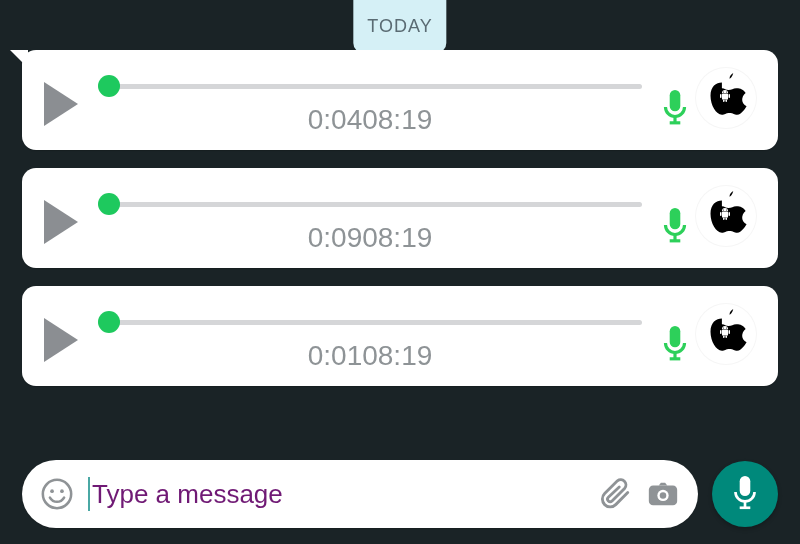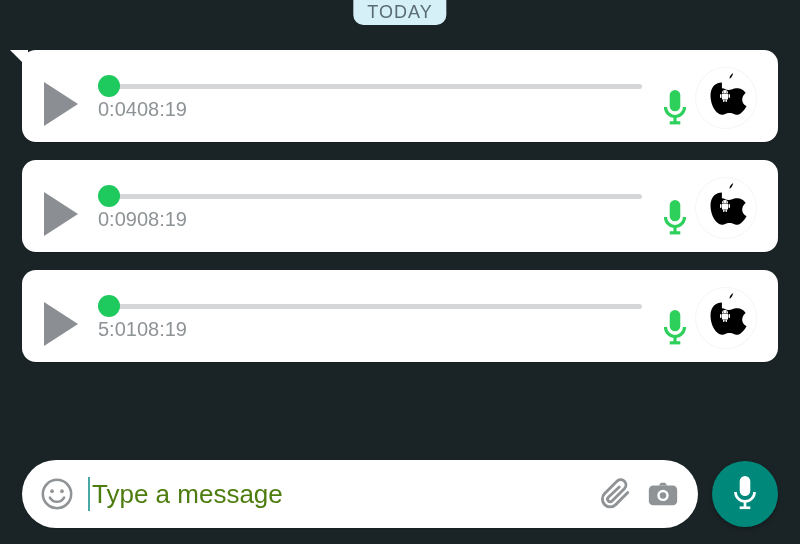--- a/index.html
+++ b/index.html
@@ -13,21 +13,21 @@
     }
     .date-pill {
       position: absolute;
       top: 0;
       left: 50%;
       transform: translateX(-50%);
       background: #d5f0f6;
       color: #5a6b73;
       font-size: 18px;
       letter-spacing: 1px;
-      padding: 2px 14px;
+      padding: 16px 14px;
       border-radius: 0 0 10px 10px;
       border-top: none;
     }
     .messages {
       position: absolute;
       top: 50px;
       left: 22px;
       right: 22px;
     }
     .bubble {
@@ -82,23 +82,24 @@
     .track-dot {
       position: absolute;
       left: 0;
       width: 22px;
       height: 22px;
       background: #1ec95e;
       border-radius: 50%;
     }
     .track-meta {
       display: flex;
-      justify-content: flex-start;
+      justify-content: center;
+      margin-top: 6px;
       color: #8e9396;
-      font-size: 20px;
+      font-size: 28px;
     }
     .right-col {
       display: flex;
       align-items: center;
       gap: 8px;
       flex-shrink: 0;
     }
     .mic-green {
       flex-shrink: 0;
       align-self: flex-end;
@@ -132,21 +133,21 @@
       display: flex;
       align-items: center;
       padding: 0 18px;
       gap: 14px;
       box-shadow: 0 1px 1px rgba(0,0,0,0.12);
     }
     .compose-input {
       flex: 1;
       display: flex;
       align-items: center;
-      color: #4d7c0f;
+      color: #701a75;
       font-size: 26px;
       position: relative;
       height: 100%;
       cursor: text;
     }
     .cursor {
       width: 2px;
       height: 34px;
       background: #4aa8a4;
       margin-right: 2px;
@@ -255,21 +256,21 @@
   </div>
 
   <div class="bubble">
     <div class="play-btn"></div>
     <div class="track-area">
       <div class="track">
         <div class="track-line"></div>
         <div class="track-dot"></div>
       </div>
       <div class="track-meta">
-        <span>5:01</span>
+        <span>0:01</span>
         <span>08:19</span>
       </div>
     </div>
     <div class="right-col">
       <svg class="mic-green" width="26" height="36" viewBox="0 0 24 34">
         <rect x="7" y="0" width="10" height="20" rx="5" fill="#2dd05a"></rect>
         <path d="M3 16 a9 9 0 0 0 18 0" stroke="#2dd05a" stroke-width="3" fill="none"></path>
         <line x1="12" y1="25" x2="12" y2="31" stroke="#2dd05a" stroke-width="3"></line>
         <line x1="7" y1="31" x2="17" y2="31" stroke="#2dd05a" stroke-width="3"></line>
       </svg>

